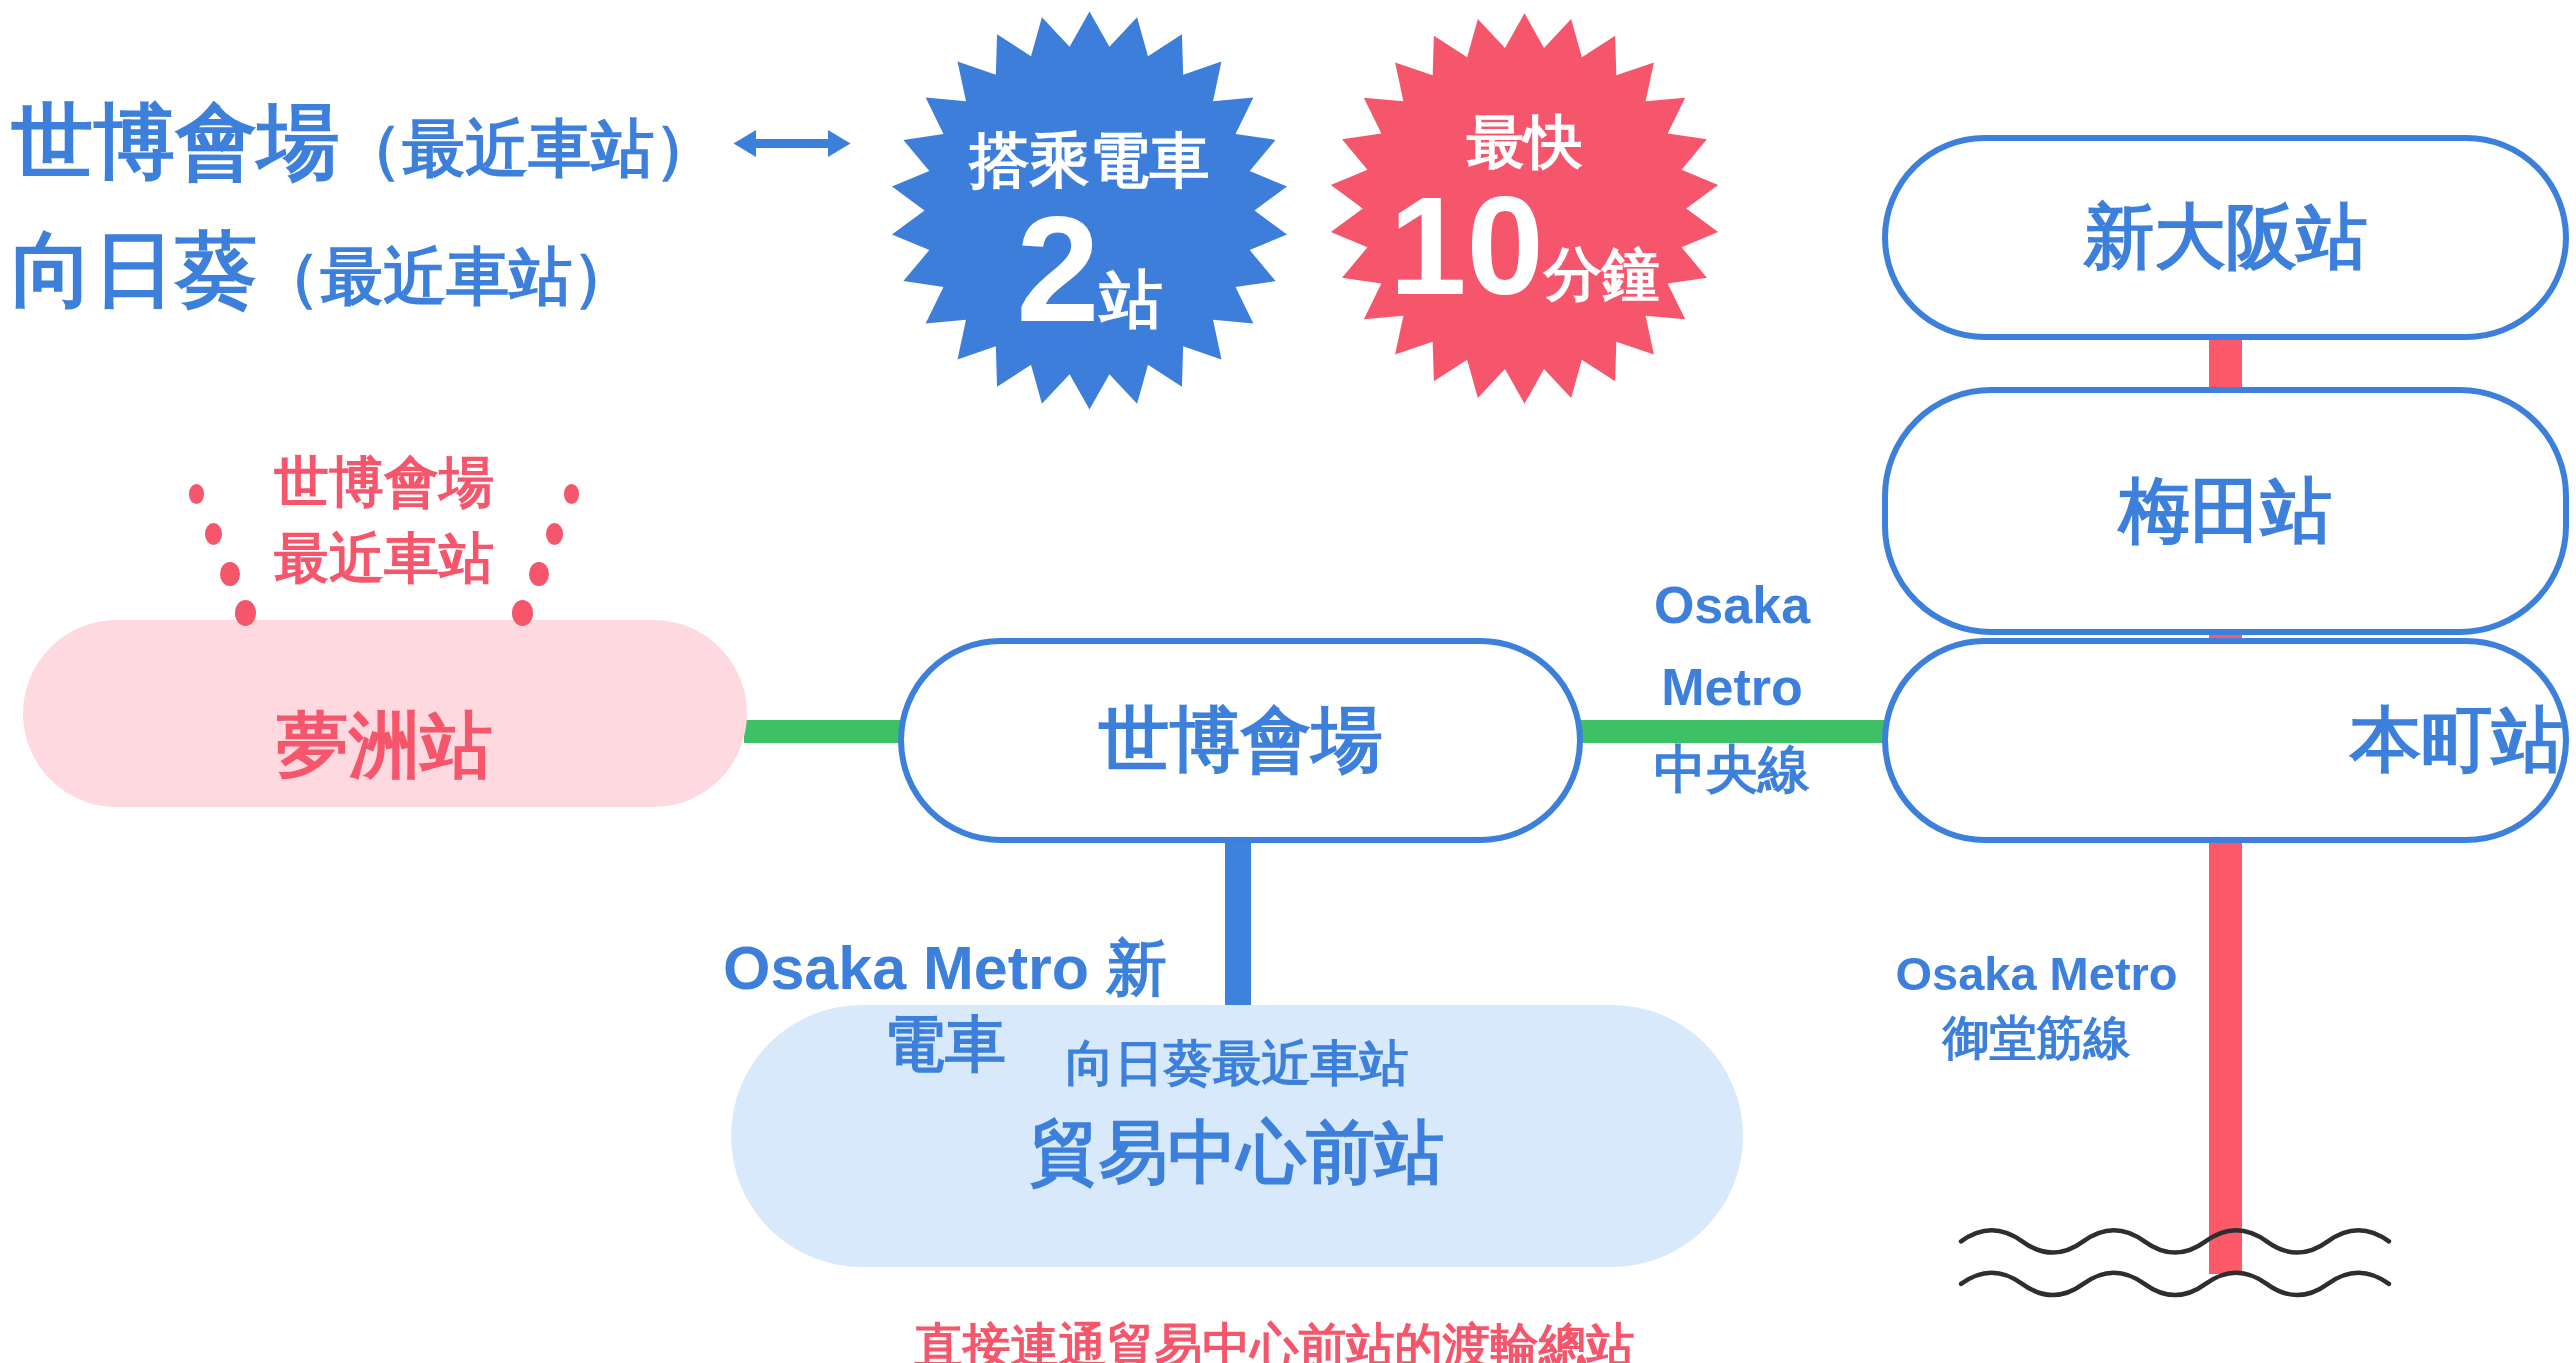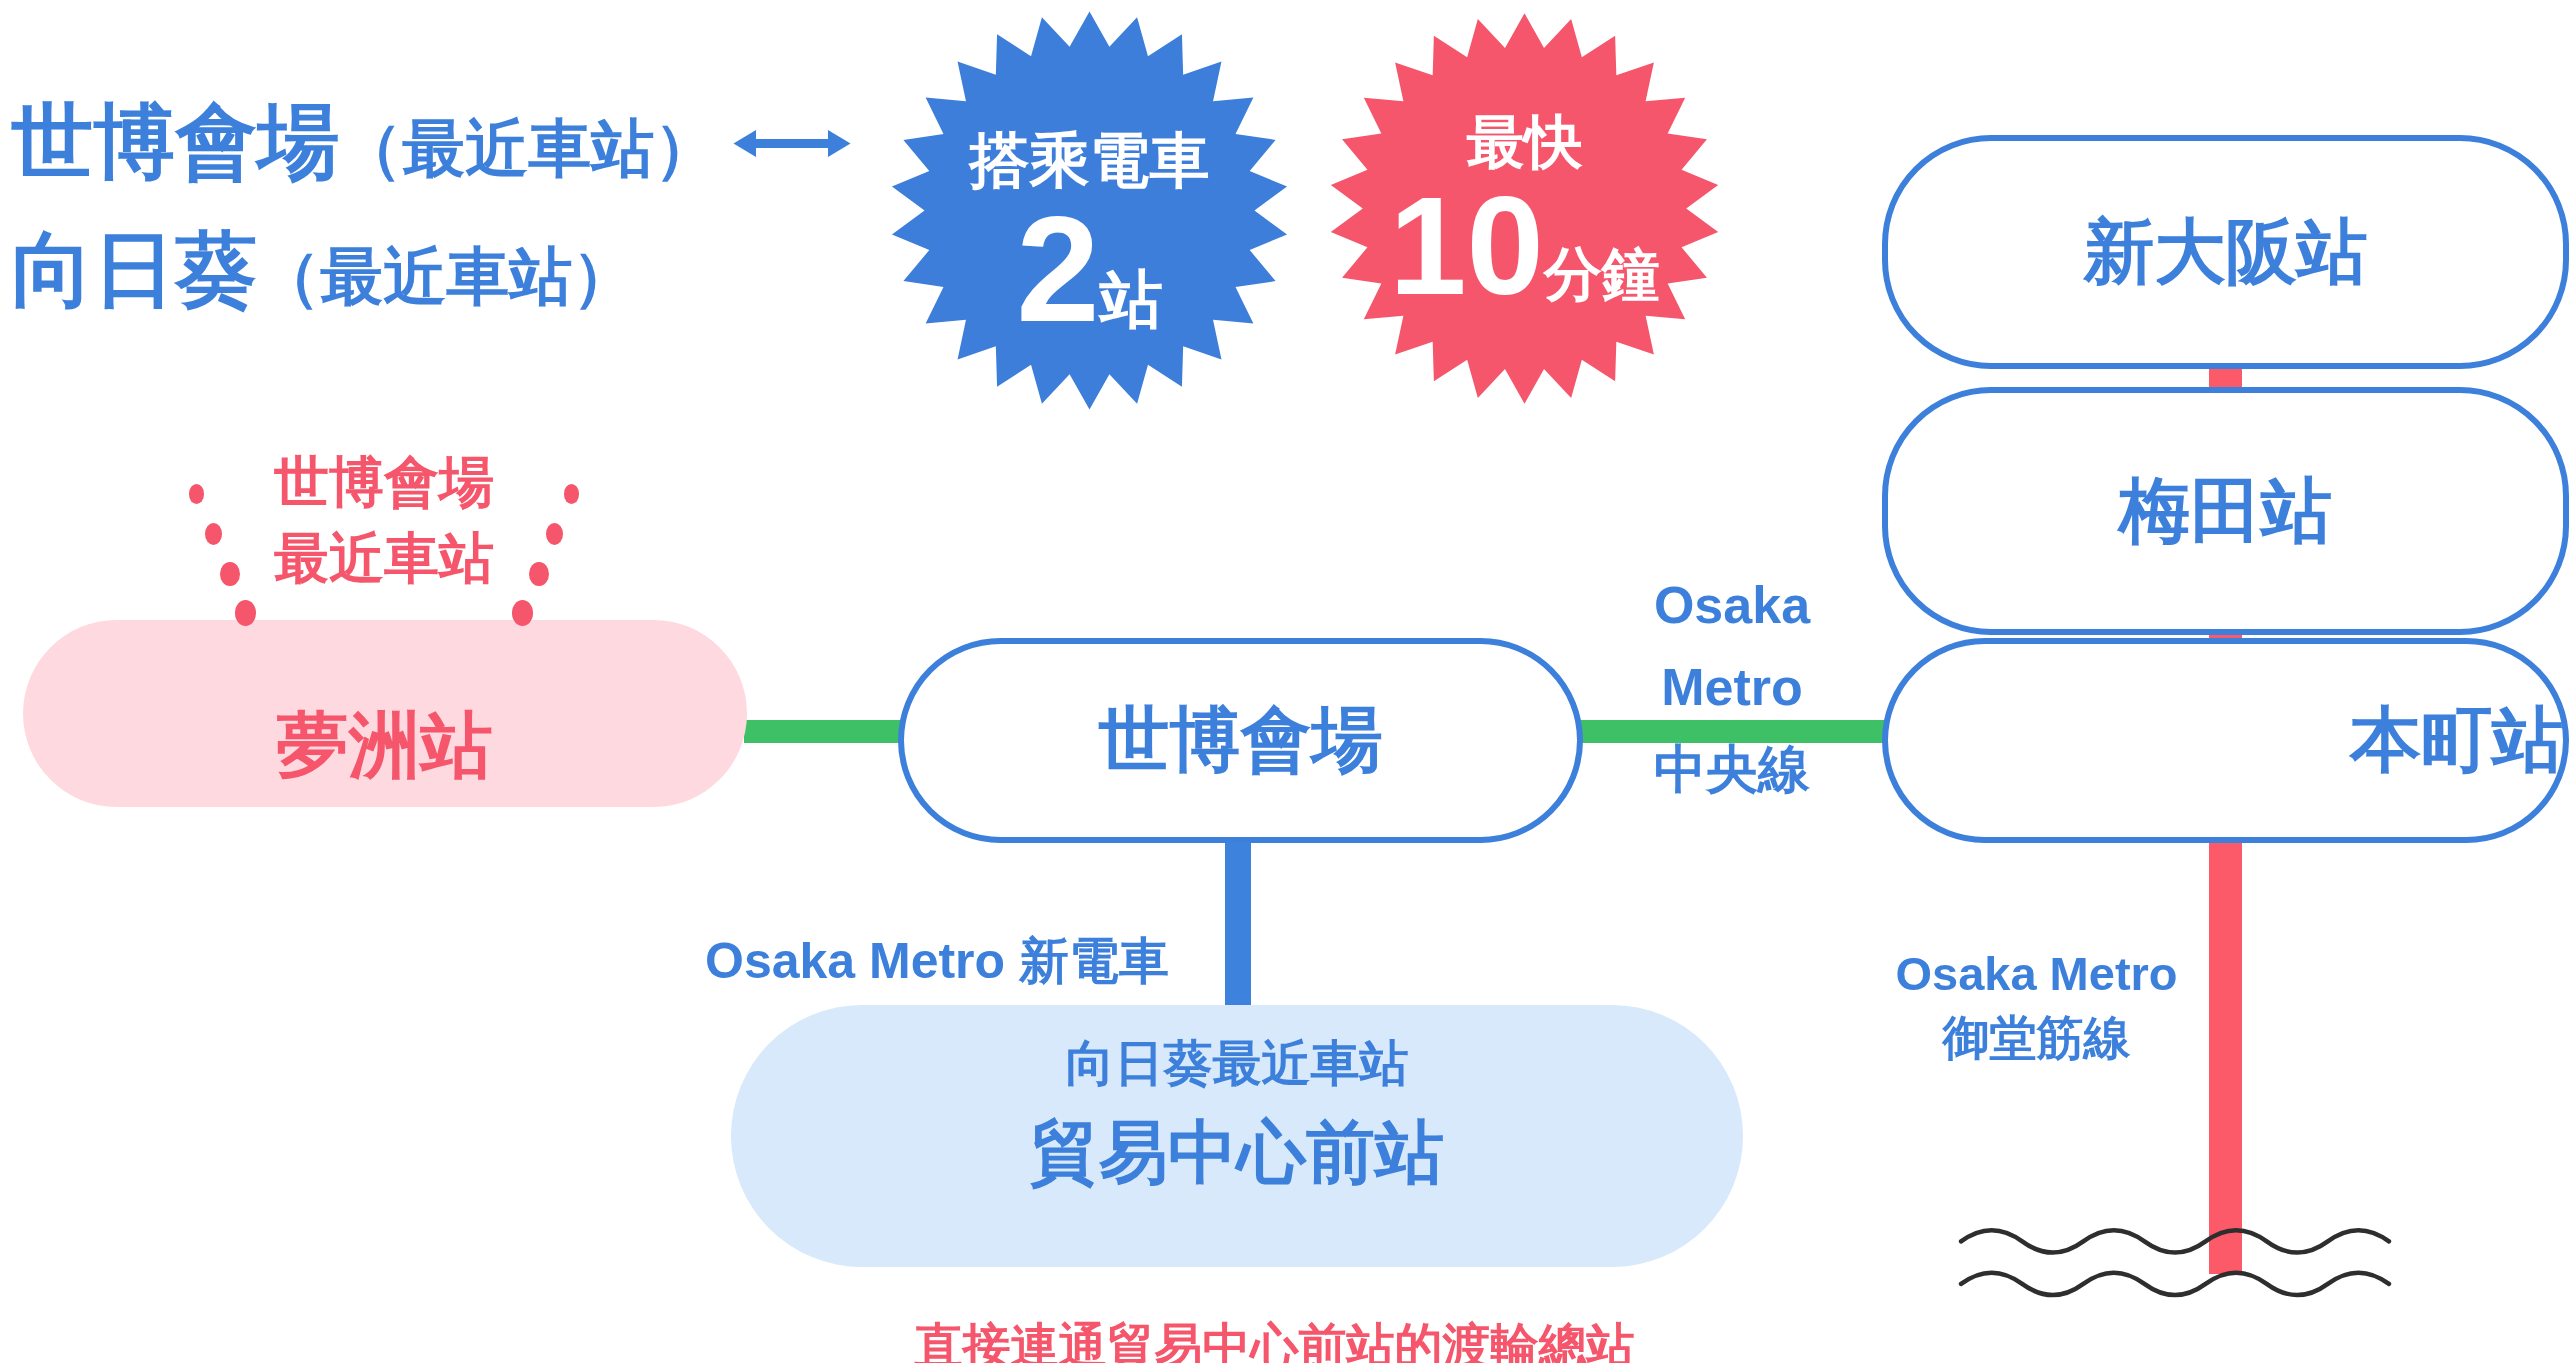--- a/index.html
+++ b/index.html
@@ -99,21 +99,21 @@
   <div class="line" style="left:2209px;top:838px;width:33px;height:436px;background:var(--red-line);"></div>
 
   <div class="pill" style="left:22.5px;top:620px;width:724px;height:187px;background:var(--pink);color:var(--red);font-size:72px;padding-top:65px;border-radius:97px;">
     <span>夢洲站</span>
   </div>
 
   <div class="pill outlined" style="left:898px;top:638px;width:685px;height:205px;font-size:71px;border-radius:109px;">
     <span>世博會場</span>
   </div>
 
-  <div class="pill outlined" style="left:1882px;top:135px;width:687px;height:234px;font-size:71px;border-radius:109px;">
+  <div class="pill outlined" style="left:1882px;top:135px;width:687px;height:205px;font-size:71px;border-radius:109px;">
     <span>新大阪站</span>
   </div>
 
   <div class="pill outlined" style="left:1882px;top:387px;width:687px;height:248px;font-size:71px;border-radius:109px;">
     <span>梅田站</span>
   </div>
 
   <div class="pill outlined" style="left:1882px;top:638px;width:687px;height:205px;font-size:71px;border-radius:109px;justify-content:flex-end;">
     <span>本町站</span>
   </div>
@@ -121,21 +121,21 @@
   <div class="pill" style="left:731px;top:1005px;width:1012px;height:262px;background:var(--lightblue);border-radius:131px;flex-direction:column;padding-bottom:42px;justify-content:center;gap:10.5px;">
     <div style="font-size:49px;">向日葵最近車站</div>
     <div style="font-size:69px;">貿易中心前站</div>
   </div>
 
   <div class="label" style="left:1582px;top:564px;width:300px;font-size:52px;line-height:82px;">
     <div>Osaka Metro</div>
     <div>中央線</div>
   </div>
 
-  <div class="label" style="left:705px;top:930px;width:480px;font-size:50px;text-align:left;">
+  <div class="label" style="left:705px;top:930px;width:480px;font-size:61px;text-align:center;">
     <span>Osaka Metro 新電車</span>
   </div>
 
   <div class="label" style="left:1879px;top:942px;width:315px;font-size:47px;line-height:64px;">
     <div>Osaka Metro</div>
     <div>御堂筋線</div>
   </div>
 
   <svg class="abs" style="left:1954px;top:1219px;z-index:3;" width="442" height="82" viewBox="0 0 590 110">
     <path d="M8,30 Q49,0 90,30 T172,30 T254,30 T336,30 T418,30 T500,30 T582,30" fill="none" stroke="#2E2E2E" stroke-width="6" stroke-linecap="round"></path>

